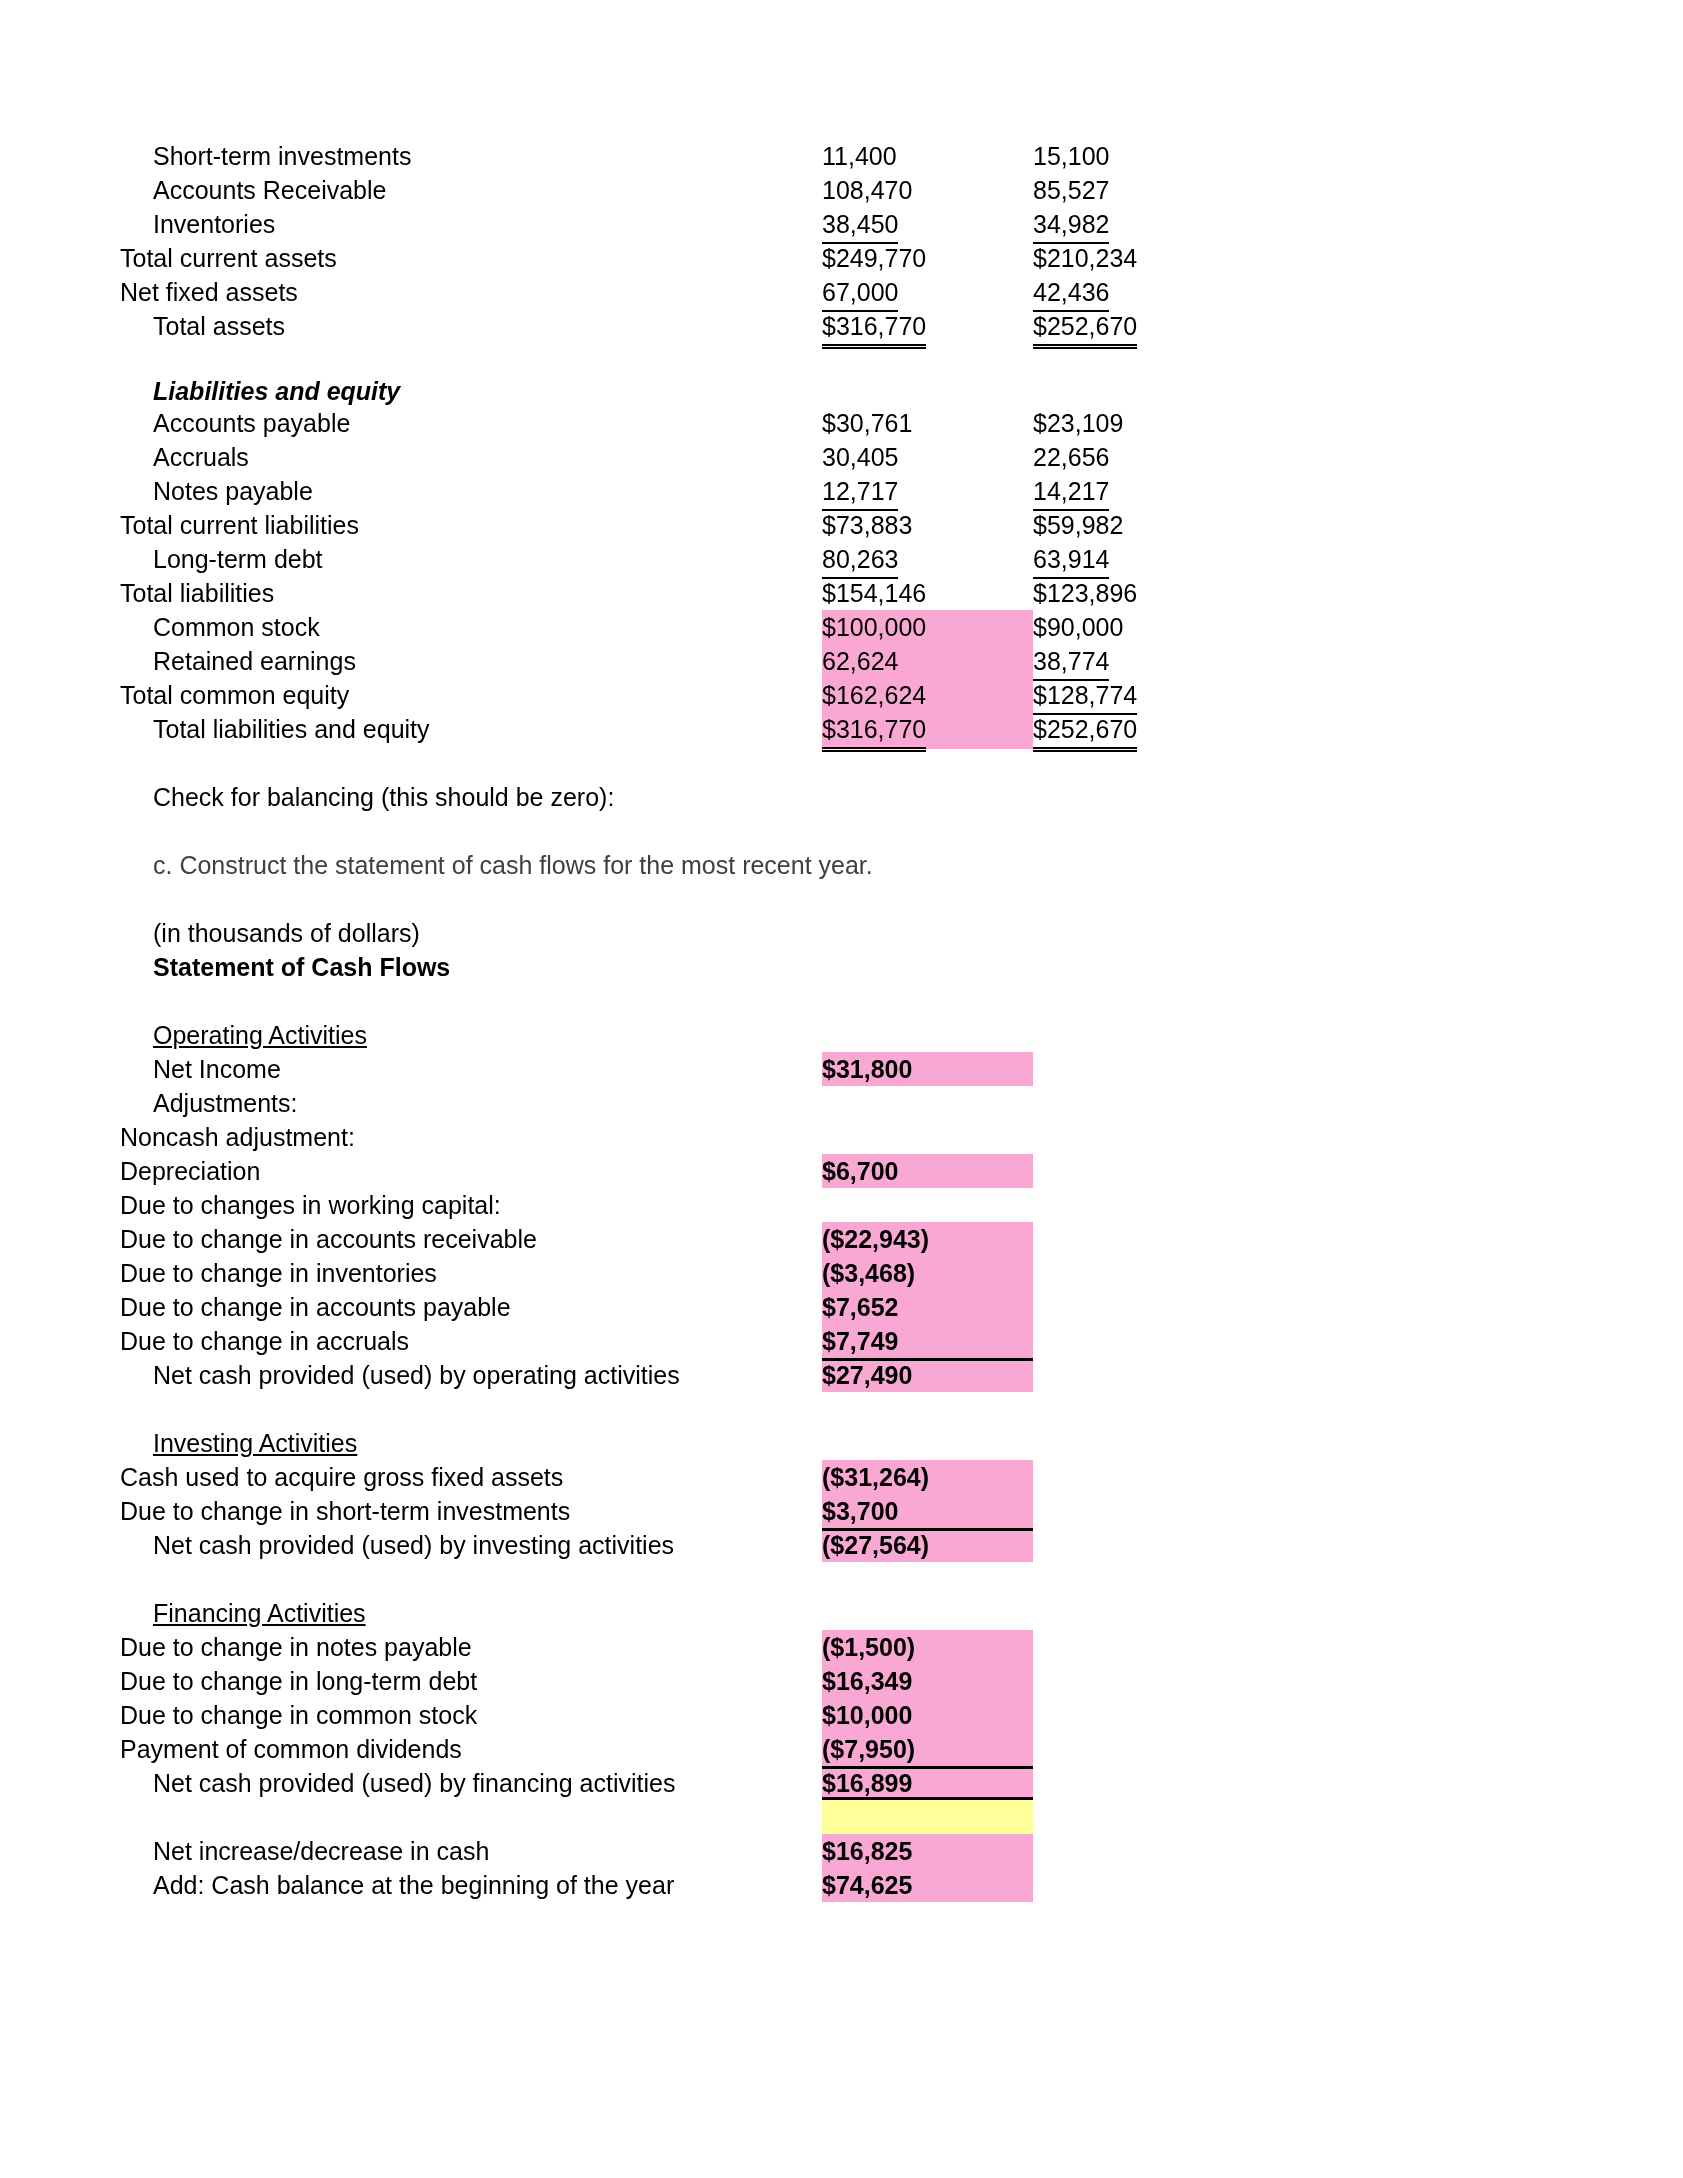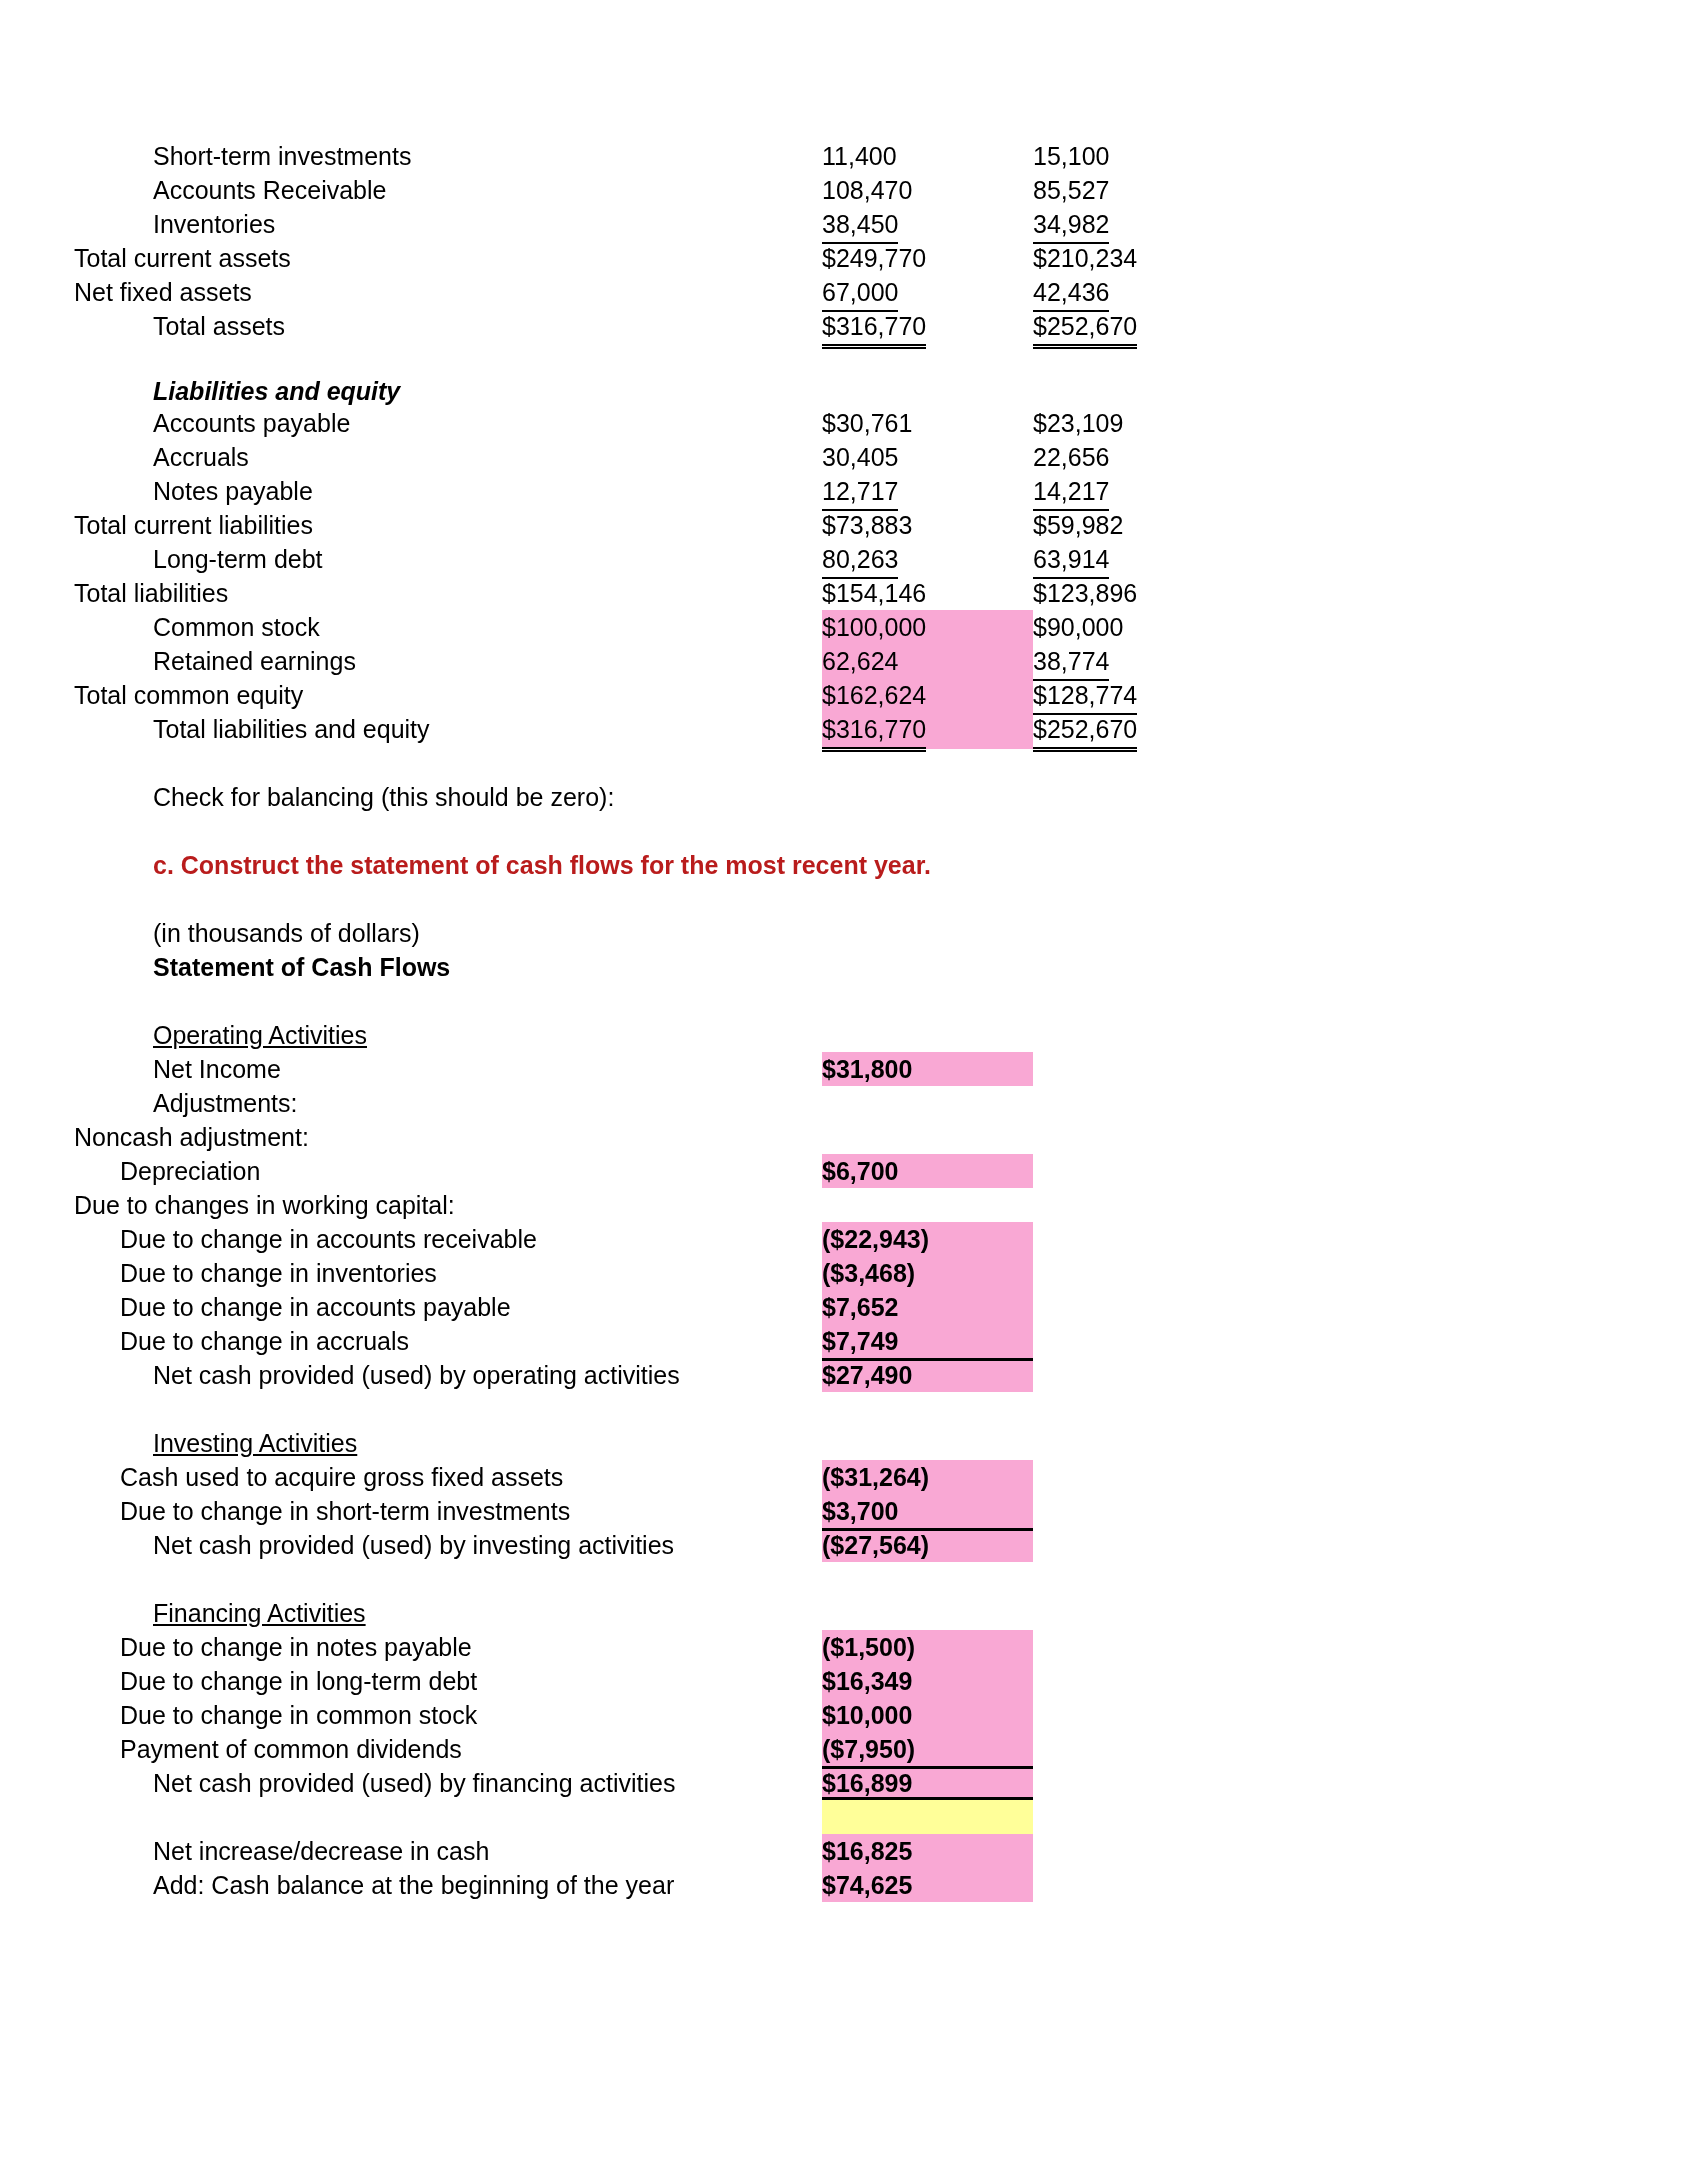--- a/index.html
+++ b/index.html
@@ -30,21 +30,21 @@
     height: 34px;
     line-height: 34px;
   }
   .label {
     width: 822px;
     padding-left: 153px;
     box-sizing: border-box;
     font-size: 25px;
     white-space: nowrap;
   }
-  .label.i1 { padding-left: 74px; }
+  .label.i1 { padding-left: 120px; }
   .label.i2 { padding-left: 120px; }
 
   .val {
     width: 211px;
     box-sizing: border-box;
     padding-right: 8px;
     text-align: left;
     font-size: 25px;
     white-space: nowrap;
     position: relative;
@@ -86,21 +86,21 @@
     border-bottom: 3px solid #000;
   }
 
   .sec-head {
     font-size: 25px;
     font-weight: bold;
     font-style: italic;
     padding-left: 153px;
   }
   .bold { font-weight: bold; }
-  .blue { color: #b91c1c; font-weight: bold; }
+  .blue { color: #404040; font-weight: normal; }
   .under { text-decoration: underline; }
 
   .plain {
     font-size: 25px;
     padding-left: 153px;
     height: 34px;
     line-height: 34px;
     white-space: nowrap;
   }
   .spacer { height: 34px; }

